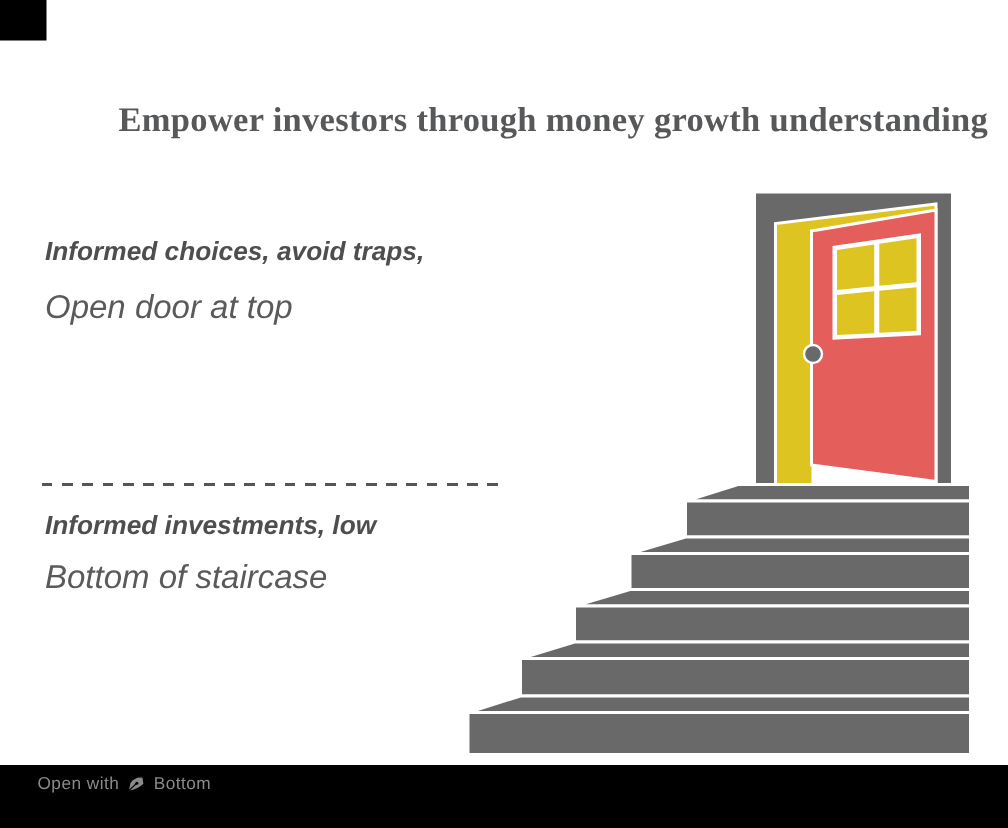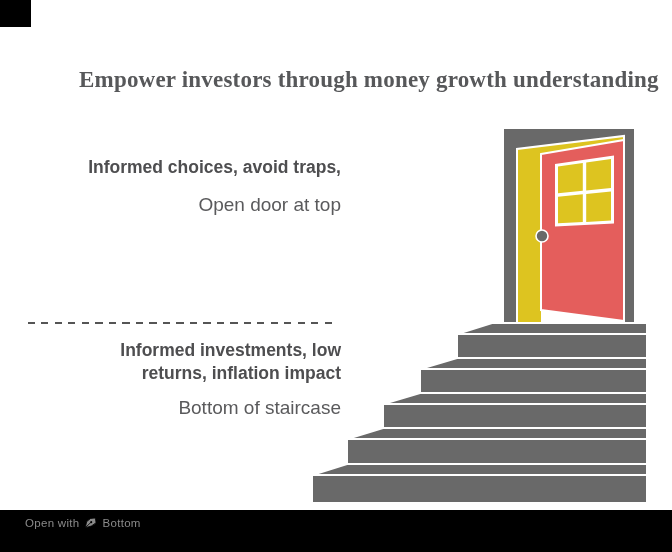--- a/index.html
+++ b/index.html
@@ -25,32 +25,33 @@
     font-size: 23px;
     font-weight: 700;
     line-height: 28px;
     letter-spacing: 0.2px;
     color: var(--title-text, #57585a);
     white-space: nowrap;
     text-align: center;
   }
   .text-col {
     position: absolute;
-    left: 16px;
+    left: 30px;
     width: 325px;
-    text-align: right;
+    text-align: left;
+    font-style: italic;
   }
   .text-col .heading {
     font-size: 17.5px;
     font-weight: 700;
     line-height: 23px;
     color: var(--heading-text, #4e4e50);
   }
   .text-col .caption {
-    font-size: 19px;
+    font-size: 22px;
     font-weight: 400;
     line-height: 24px;
     color: var(--body-text, #5a5a5c);
   }
   .top-block { top: 156px; }
   .top-block .caption { margin-top: 14px; }
   .bottom-block { top: 339px; }
   .bottom-block .caption { margin-top: 11px; }
   .divider {
     position: absolute;
@@ -105,21 +106,20 @@
     <div>Informed choices, avoid traps,</div>
   </div>
   <div class="caption">Open door at top</div>
 </div>
 
 <div class="divider"></div>
 
 <div class="text-col bottom-block">
   <div class="heading">
     <div>Informed investments, low</div>
-    <div>returns, inflation impact</div>
   </div>
   <div class="caption">Bottom of staircase</div>
 </div>
 
 <svg class="illustration" width="672" height="552" viewBox="0 0 672 552" aria-hidden="true">
 
   <polygon class="yellow" points="517,149 624,136 624,140 541,154.5 541,323 517,323"></polygon>
 
   <path class="gray" d="M503,128 L635,128 L635,323 L624,323 L624,136 L517,149 L517,323 L503,323 Z"></path>
 

